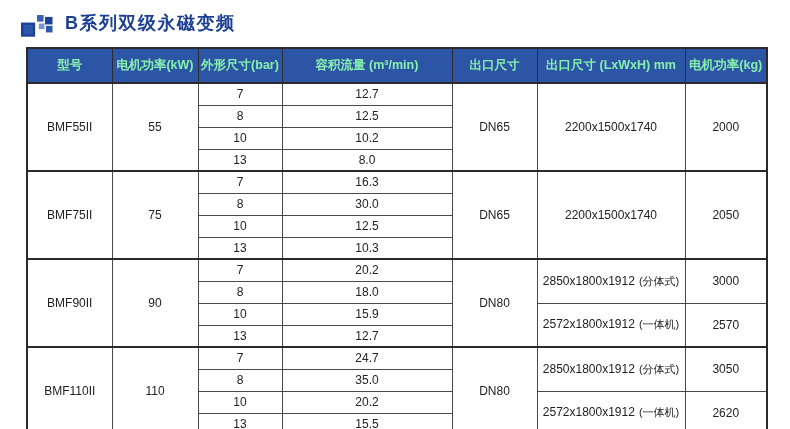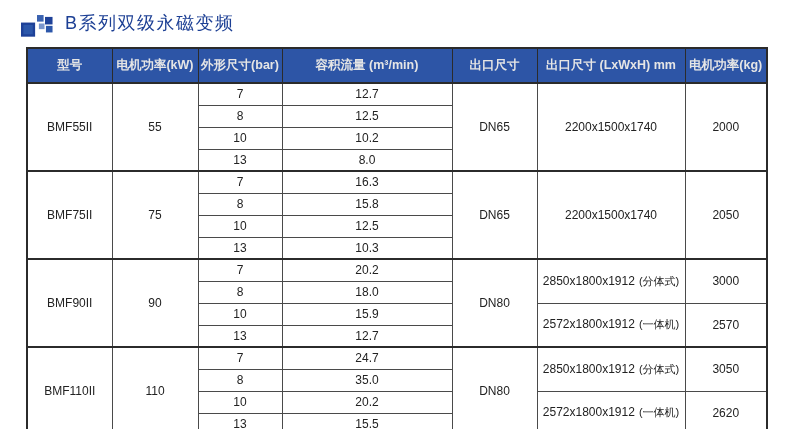--- a/index.html
+++ b/index.html
@@ -16,34 +16,34 @@
     font-family:"Liberation Sans","DejaVu Sans",sans-serif;
     color:var(--text);
   }
   .page{position:relative;width:790px;height:429px;background:#ffffff;}
   .title-row{
     position:absolute;left:21px;top:8px;
     display:flex;align-items:center;gap:12px;height:30px;
   }
   .logo{width:32px;height:29px;display:inline-block;flex:0 0 auto;}
   .page-title{
-    margin:0;font-size:18px;font-weight:normal;color:var(--title-color);
+    margin:0;font-size:18px;font-weight:bold;color:var(--title-color);
     letter-spacing:1.5px;white-space:nowrap;
   }
   table.spec{
     position:absolute;left:26px;top:47px;width:740px;
     border-collapse:collapse;table-layout:fixed;
     border:2px solid var(--border-strong);
   }
   col.c-model{width:85px;}  col.c-power{width:86px;}
   col.c-press{width:84px;}  col.c-flow{width:170px;}
   col.c-outlet{width:85px;} col.c-dims{width:148px;}
   col.c-weight{width:82px;}
   th{
-    background:var(--header-bg);color:#e5e5e5;
+    background:var(--header-bg);color:#86efac;
     font-size:12.5px;font-weight:bold;height:35px;
     border:1px solid var(--border-strong);
     border-top:2px solid var(--border-strong);
     border-bottom:2px solid var(--border-strong);
     padding:8px 2px;text-align:center;white-space:nowrap;overflow:hidden;
   }
   td{
     border:1px solid var(--border-light);
     text-align:center;vertical-align:middle;
     font-size:12px;color:var(--text);
@@ -118,21 +118,21 @@
           <td rowspan="4">BMF75II</td>
           <td rowspan="4">75</td>
           <td>7</td>
           <td>16.3</td>
           <td rowspan="4">DN65</td>
           <td rowspan="4"><span class="dim-size">2200x1500x1740</span></td>
           <td rowspan="4">2050</td>
         </tr>
         <tr>
           <td>8</td>
-          <td>15.8</td>
+          <td>30.0</td>
         </tr>
         <tr>
           <td>10</td>
           <td>12.5</td>
         </tr>
         <tr>
           <td>13</td>
           <td>10.3</td>
         </tr>
         <tr class="group-start">

